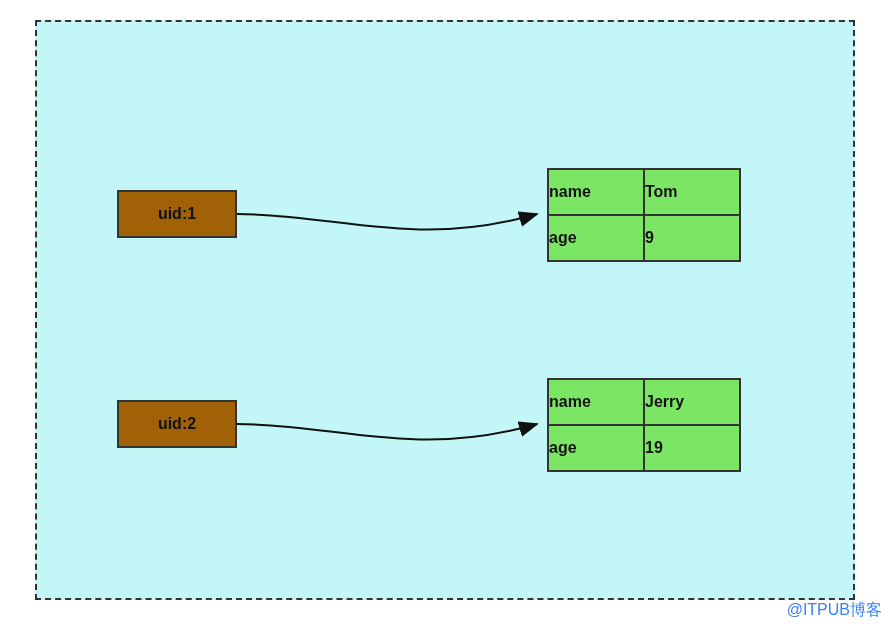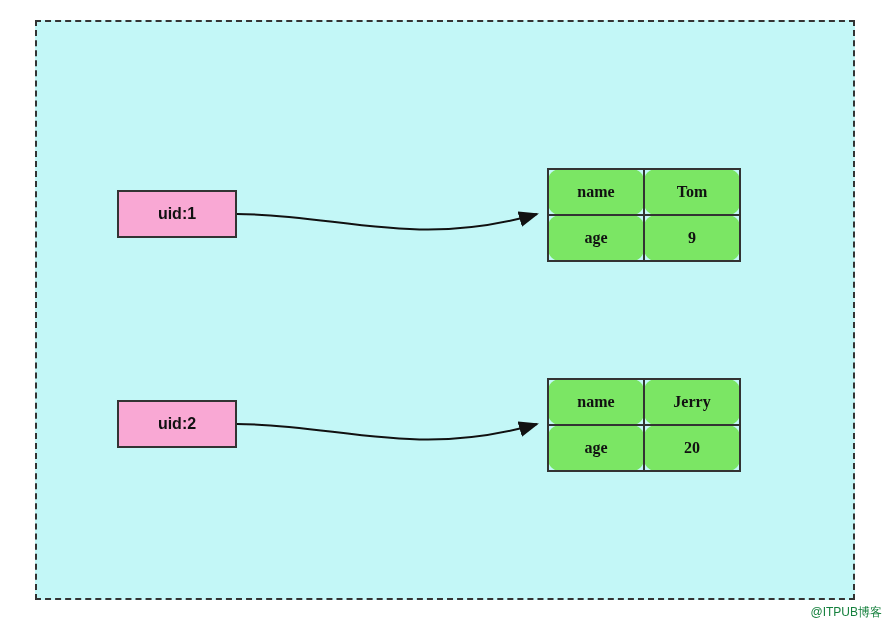--- a/index.html
+++ b/index.html
@@ -24,61 +24,60 @@
       width: 100%;
     }
     .entry-1 { top: 168px; }
     .entry-2 { top: 378px; }
     .uid-box {
       position: absolute;
       left: 80px;
       top: 0;
       width: 120px;
       height: 48px;
-      background: #f9a8d4;
+      background: #a16207;
       border: 2px solid #333;
       display: flex;
       align-items: center;
       justify-content: center;
       font-size: 16px;
       font-weight: bold;
       color: #111;
     }
     .table-box {
       position: absolute;
       left: 510px;
       top: -22px;
       border-collapse: collapse;
     }
     .table-box td {
       border: 2px solid #333;
       background: #7be664;
       width: 96px;
       height: 46px;
-      text-align: center;
+      text-align: left;
       font-size: 16px;
       font-weight: bold;
       color: #111;
-      border-radius: 12px;
-      font-family: Liberation Serif, serif;
+      border-radius: 0;
     }
     .arrow-svg {
       position: absolute;
       left: 200px;
       top: 4px;
       width: 310px;
       height: 60px;
       overflow: visible;
     }
     .watermark {
       position: absolute;
       right: 8px;
       bottom: 6px;
-      font-size: 12px;
-      color: #15803d;
+      font-size: 16px;
+      color: #3b82f6;
     }
   </style>
 </head>
 <body>
 
 <div class="container">
 
   <div class="entry entry-1">
     <div class="uid-box">
       <span>uid:1</span>
@@ -118,21 +117,21 @@
       <path d="M 0 20 C 100 20, 180 55, 300 20" stroke="#111" stroke-width="2" fill="none" marker-end="url(#ah2)"></path>
     </svg>
     <table class="table-box">
       <tbody>
           <tr>
         <td>name</td>
         <td>Jerry</td>
       </tr>
       <tr>
         <td>age</td>
-        <td>20</td>
+        <td>19</td>
       </tr>
     </tbody>
       </table>
   </div>
 
 </div>
 
 <div class="watermark">@ITPUB博客</div>
 
 </body></html>

